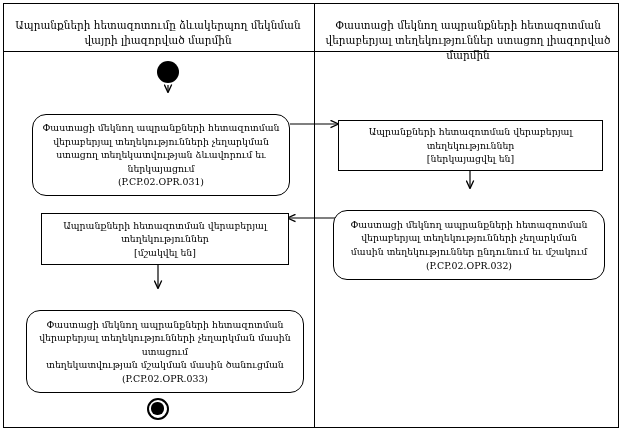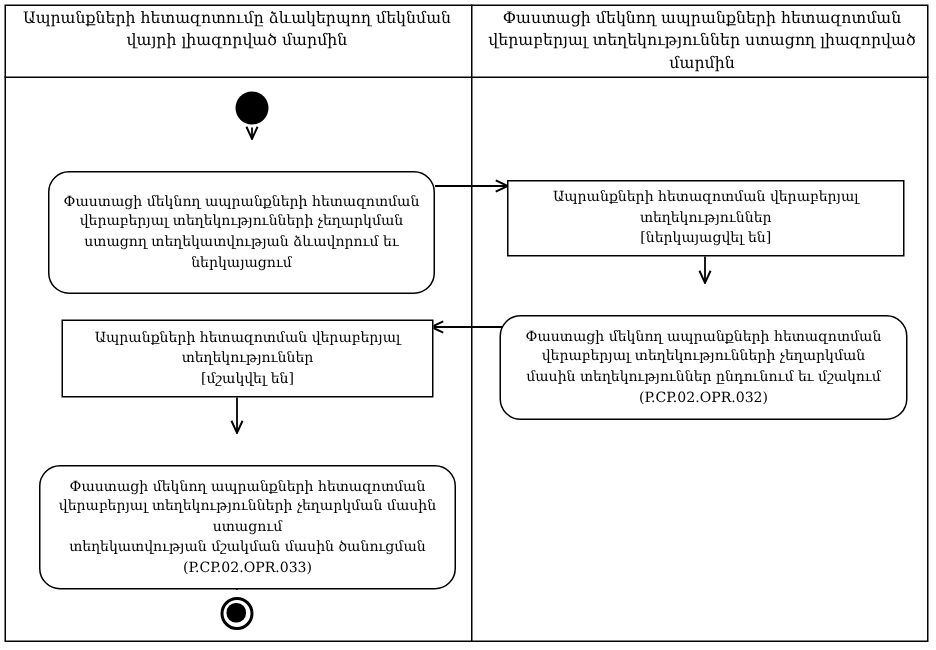--- a/index.html
+++ b/index.html
@@ -43,21 +43,21 @@
     left: 3px;
     top: 51px;
     width: 616px;
     height: 1px;
     background: #000;
   }
 
   
   .lane-title {
     position: absolute;
-    top: 5px;
+    top: 18px;
     font-size: 10.5px;
     line-height: 15px;
     text-align: center;
     color: #000;
   }
   .lane-title.left  { left: 8px;   width: 300px; }
   .lane-title.right { left: 320px; width: 296px; }
 
   
   .node {
@@ -158,20 +158,21 @@
     <line x1="158" y1="371" x2="158" y2="392" stroke="#000" stroke-width="1.2" marker-end="url(#arrowhead)"></line>
   </svg>
 
   <div class="initial-node" style="left:157px; top:61px;"></div>
 
   <div class="node action" style="left:32px; top:93px; width:258px; height:82px;">
     <span class="ln">Փաստացի մեկնող ապրանքների հետազոտման</span>
     <span class="ln">վերաբերյալ տեղեկությունների չեղարկման</span>
     <span class="ln">ստացող տեղեկատվության ձևավորում եւ</span>
     <span class="ln">ներկայացում</span>
+    <span class="ln">(P.CP.02.OPR.031)</span>
   </div>
 
   <div class="node object" style="left:338px; top:99px; width:265px; height:51px;">
     <span class="ln">Ապրանքների հետազոտման վերաբերյալ</span>
     <span class="ln">տեղեկություններ</span>
     <span class="ln">[ներկայացվել են]</span>
   </div>
 
   <div class="node action" style="left:333px; top:189px; width:272px; height:70px;">
     <span class="ln">Փաստացի մեկնող ապրանքների հետազոտման</span>

